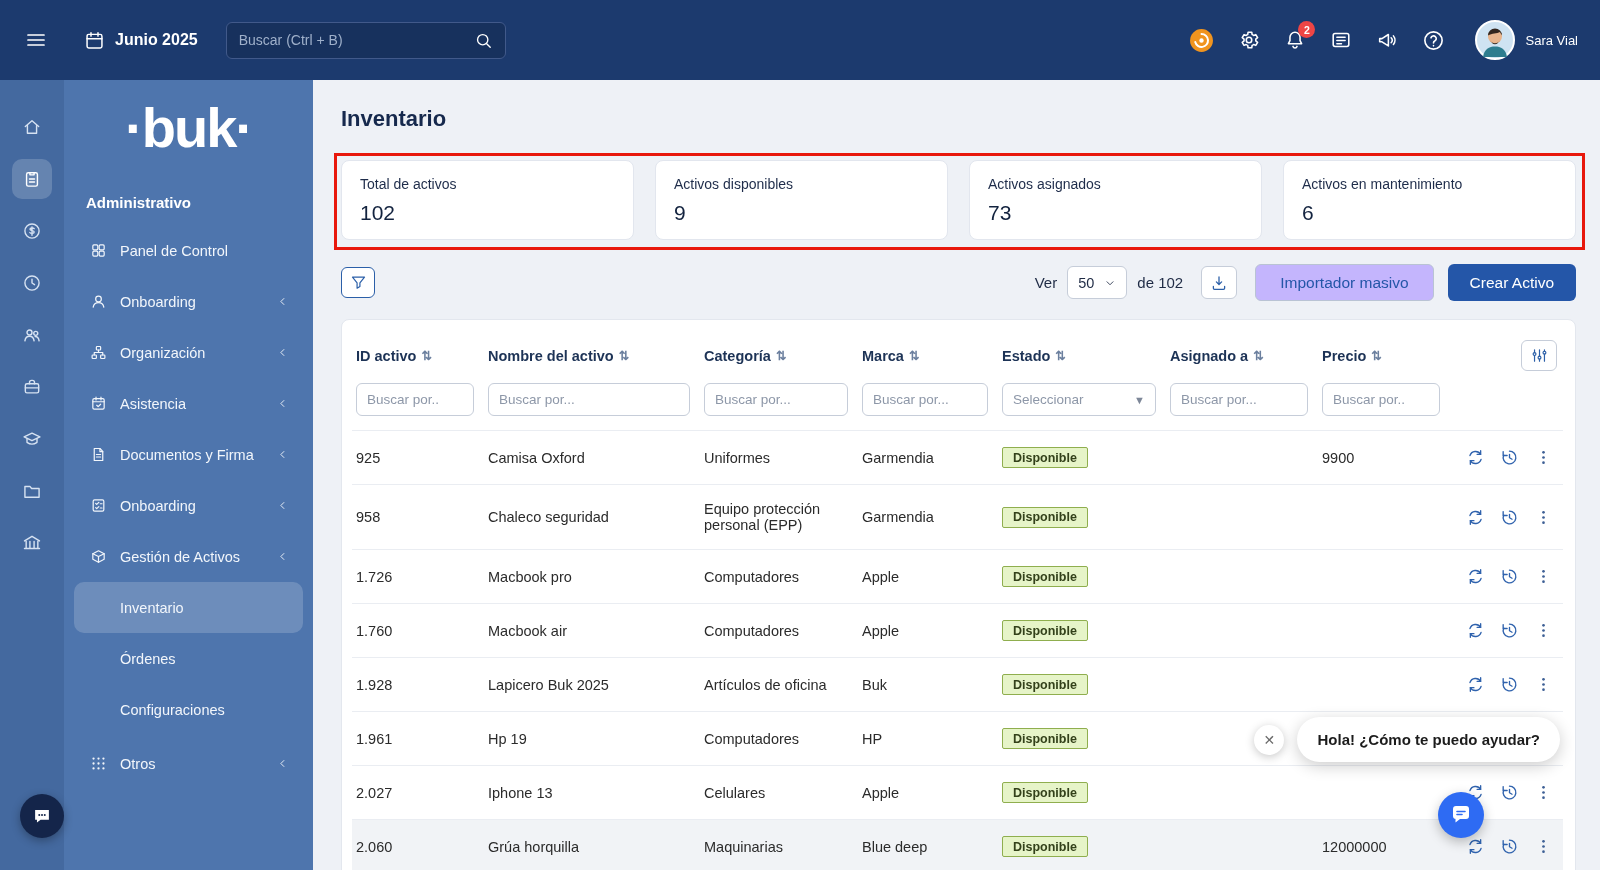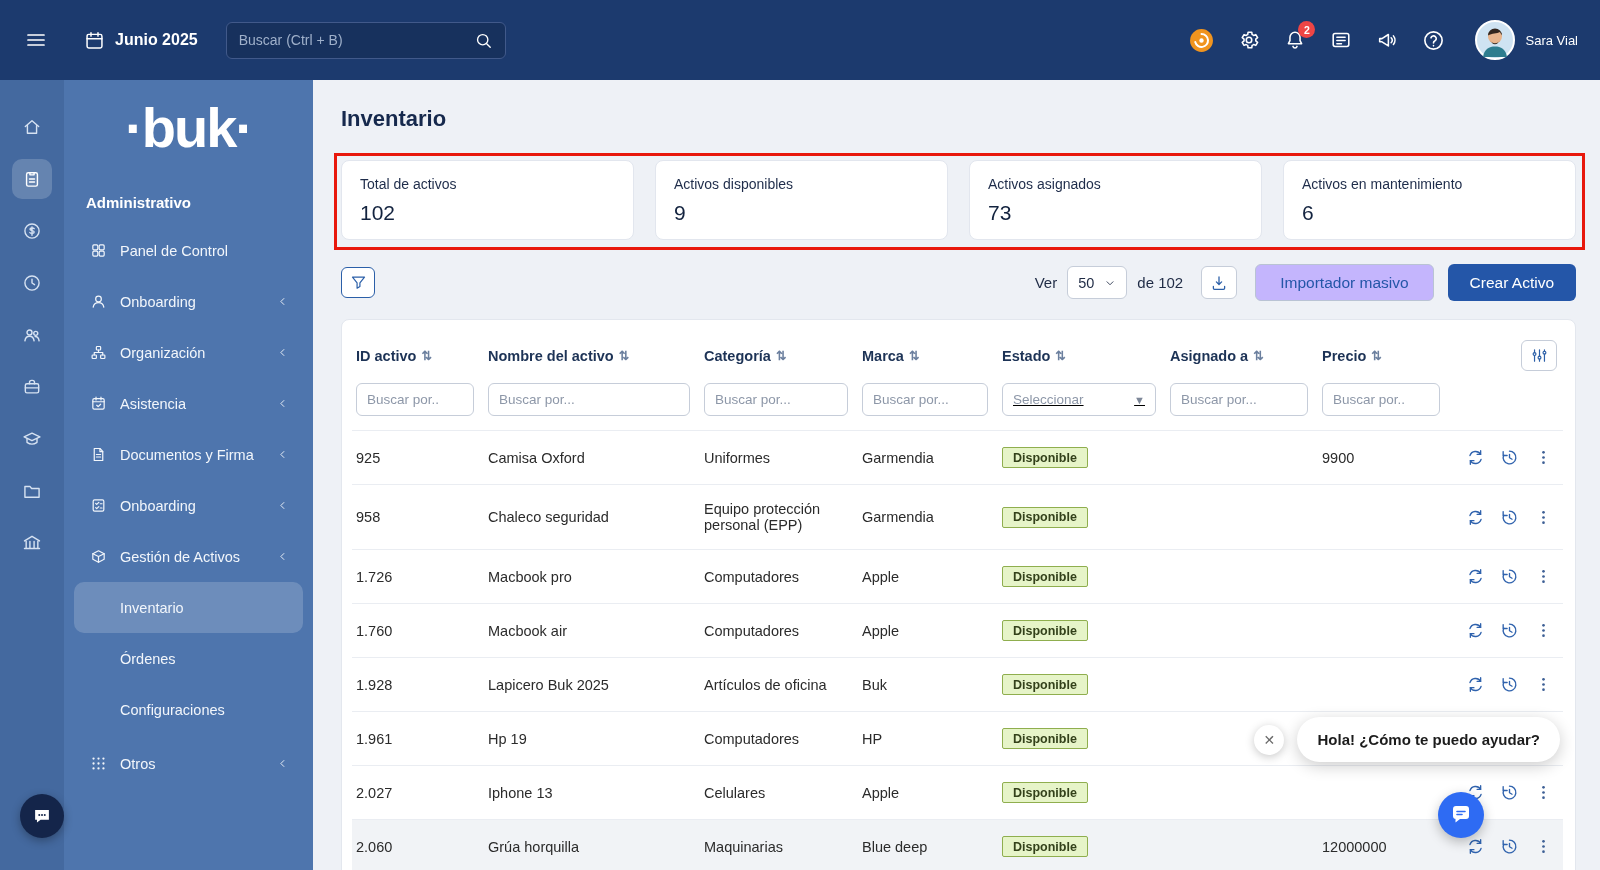--- a/index.html
+++ b/index.html
@@ -54,21 +54,21 @@
   .page-size { height:33px; background:#fff; border:1px solid #c6cdd9; border-radius:6px; padding:0 10px; display:flex; align-items:center; gap:10px; font-size:14.5px; color:#1f2b45; cursor:pointer; }
   .dl-btn { width:36px; height:33px; background:#fff; border:1px solid #c6cdd9; border-radius:6px; color:#2b5fa8; display:flex; align-items:center; justify-content:center; cursor:pointer; margin-left:8px; }
   .import-btn { height:37px; background:#c4b5fd; border:1px solid #b9c3d4; border-radius:6px; color:#2456a8; font-size:15.5px; font-weight:500; padding:0 24px; cursor:pointer; margin-left:8px; font-family:inherit; }
   .create-btn { height:37px; background:#2456a8; border:none; border-radius:6px; color:#fff; font-size:15.5px; font-weight:500; padding:0 22px; cursor:pointer; margin-left:4px; font-family:inherit; }
 
   .table-card { margin:18px 8px 0 13px; background:#fff; border:1px solid #e3e7ee; border-radius:8px 8px 0 0; padding:4px 12px 0 10px; height:560px; }
   table { width:100%; border-collapse:collapse; table-layout:fixed; }
   th { text-align:left; font-size:14.5px; font-weight:700; color:#1d3356; padding:16px 6px 12px 4px; }
   .th-inner { display:flex; align-items:center; gap:5px; cursor:pointer; }
   .sort { color:#6b7f9e; font-size:12.5px; }
-  .filters td { padding:0 10px 14px 4px;text-decoration:underline; }
+  .filters td { padding:0 10px 14px 4px; }
   .col-search { width:100%; height:33px; border:1px solid #c6cdd9; border-radius:6px; padding:0 10px; font-size:13.5px; color:#333; font-family:inherit; outline:none; }
   .col-search::placeholder { color:#8d97a8; }
   .col-select { width:100%; height:33px; border:1px solid #c6cdd9; border-radius:6px; padding:0 10px; font-size:13.5px; color:#8d97a8; display:flex; align-items:center; justify-content:space-between; cursor:pointer; background:#fff; }
   .col-select .caret { color:#7d8798; font-size:11px; }
   .settings-btn { width:36px; height:31px; background:#fff; border:1px solid #c6cdd9; border-radius:6px; color:#2b5fa8; display:flex; align-items:center; justify-content:center; cursor:pointer; margin-left:auto; }
   tbody td { font-size:14.5px; color:#2b2b2b; padding:16px 6px 16px 4px; border-top:1px solid #eaedf2; }
   tr.hover-row td { background:#f1f3f6; }
   .badge { display:inline-block; background:#e6f4c8; border:1px solid #8fae4e; color:#33411a; font-size:12.5px; font-weight:700; border-radius:2px; padding:2.5px 10px; }
   .row-actions { display:flex; align-items:center; justify-content:flex-end; gap:15px; padding-right:4px; }
   .row-actions .icon-btn { color:#2f62ad; }

